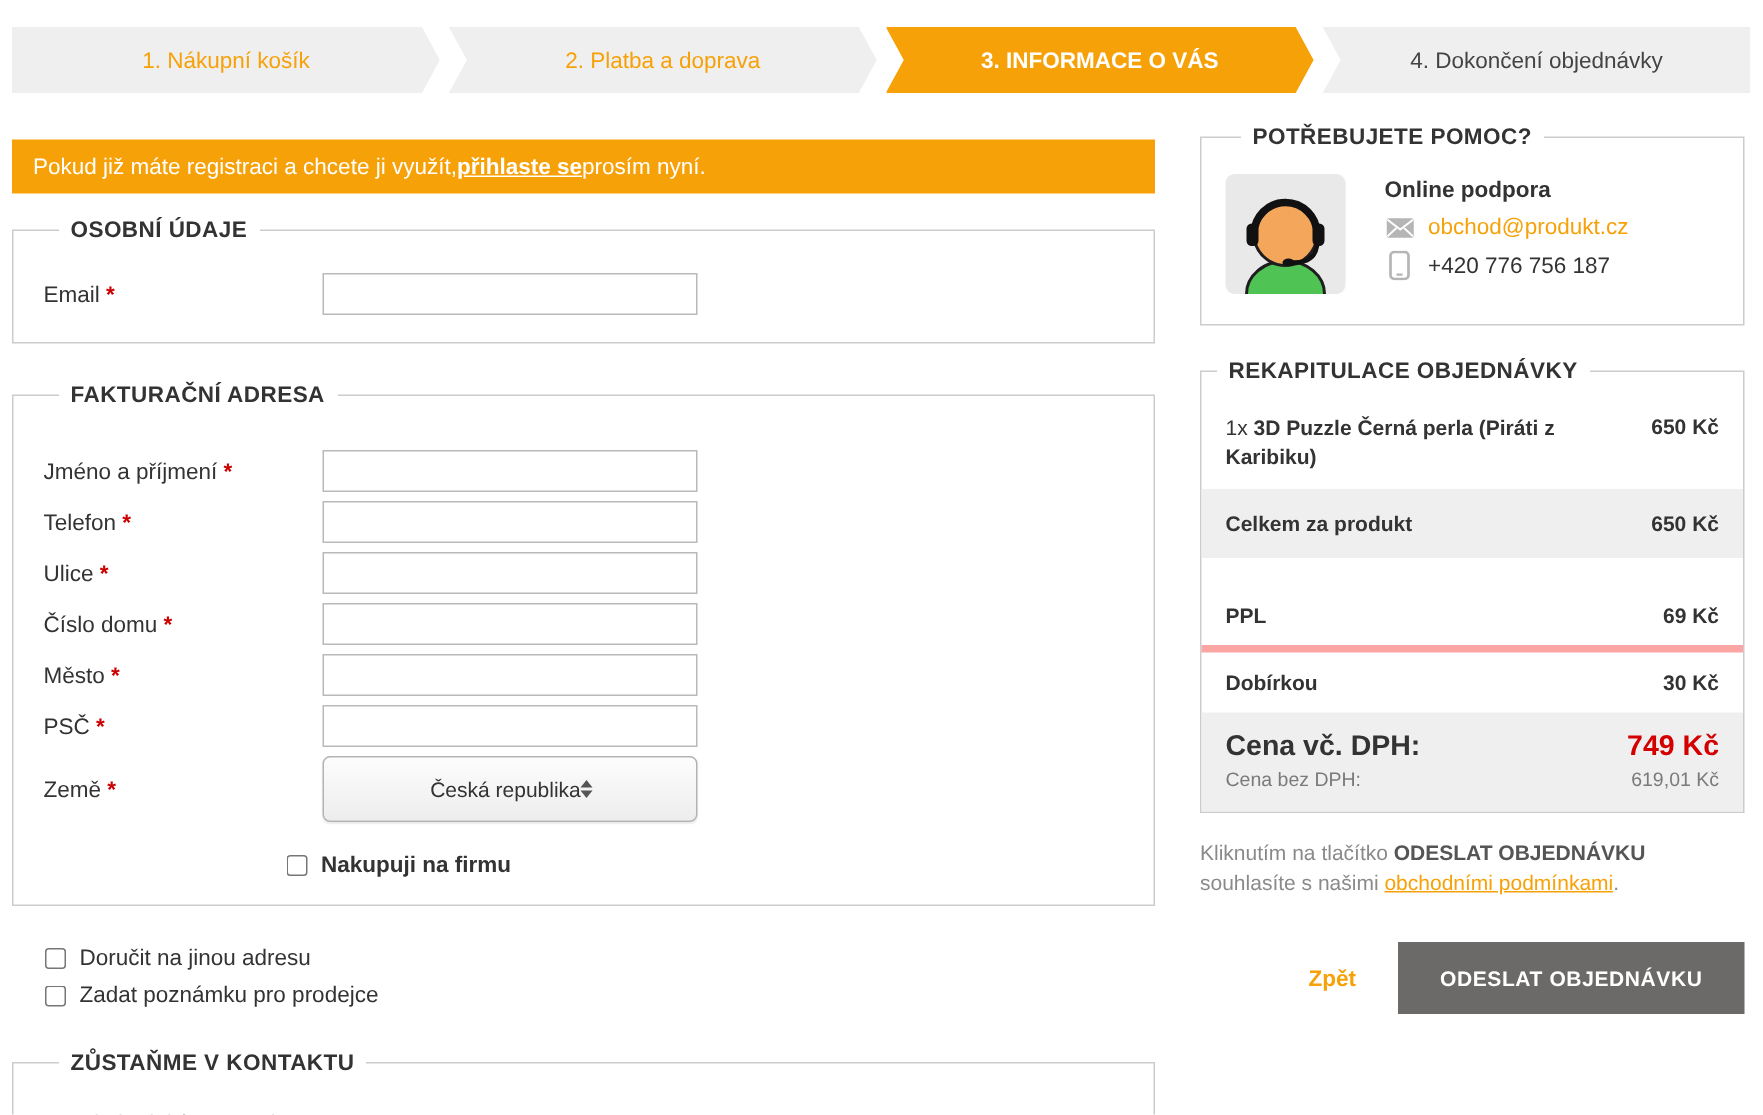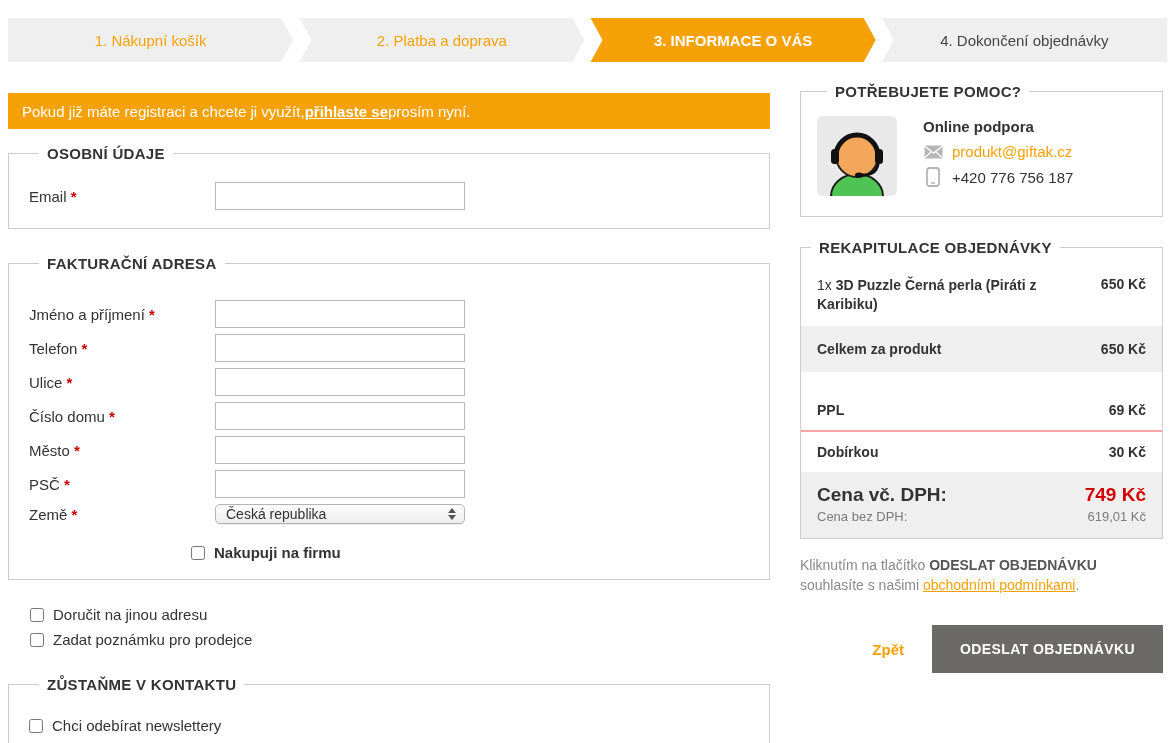--- a/index.html
+++ b/index.html
@@ -50,23 +50,23 @@
     letter-spacing:.3px;
   }
   .form-row { display:flex; align-items:center; margin-top:6px;gap:24px; }
   .form-row label { width:162px; font-size:15px; color:#333; flex-shrink:0; }
   .req { color:#c00; font-weight:bold; }
   .text-input {
     width:250px; height:28px; border:1px solid #b9b9b9; background:#fff;
     font-size:14px; padding:0 6px; font-family:inherit;
   }
   .fake-select {
-    width:250px; height:20px; border:1px solid #b3b3b3; border-radius:5px;
+    width:250px; height:44px; border:1px solid #b3b3b3; border-radius:5px;
     background:linear-gradient(#fdfdfd,#ededed);
-    display:flex; align-items:center; justify-content:space-between;
+    display:flex; align-items:center; justify-content:center;
     padding:0 8px 0 10px; font-size:14px; cursor:pointer;
     box-shadow:0 1px 1px rgba(0,0,0,.08);
   }
   .select-arrows { display:flex; flex-direction:column; gap:2px; }
   .select-arrows i { display:block; width:0; height:0; border-left:4px solid transparent; border-right:4px solid transparent; }
   .arrow-up { border-bottom:5px solid #555; }
   .arrow-down { border-top:5px solid #555; }
 
   .check-row { display:flex; align-items:center; font-size:15px; margin-top:8px; }
   .check-row input { width:14px; height:14px; margin-right:9px; flex-shrink:0; }
@@ -92,21 +92,21 @@
 
   
   .summary-set { padding:6px 0 0 0; margin-top:22px; }
   .srow { display:flex; justify-content:space-between; padding:12px 16px; font-size:14px; }
   .srow .price { font-weight:bold; white-space:nowrap; margin-left:12px; }
   .item-row .item-name { font-weight:bold; }
   .item-row { padding-top:14px; padding-bottom:12px; }
   .item-row .left { width:240px; line-height:1.35; }
   .gray-row { background:#efefef; font-weight:bold; padding-top:15px; padding-bottom:15px;align-items:flex-end; }
   .spacer { height:18px; }
-  .ship-row { border-bottom:2px solid #fca5a5; font-weight:bold;align-items:center; }
+  .ship-row { border-bottom:5px solid #fca5a5; font-weight:bold;align-items:center; }
   .pay-row { font-weight:bold; }
   .total-row { background:#efefef; display:block; padding:12px 16px 14px 16px; }
   .total-main { display:flex; justify-content:space-between; align-items:baseline; }
   .total-main .tl { font-size:19px; font-weight:bold; color:#333; }
   .total-main .tp { font-size:19px; font-weight:bold; color:#d40000; }
   .total-sub { display:flex; justify-content:space-between; margin-top:3px; }
   .total-sub span { font-size:13px; color:#7a7a7a; }
 
   
   .terms { margin-top:16px; font-size:14px; color:#8a8a8a; line-height:1.45; }
@@ -259,21 +259,21 @@
           <div class="help-info">
             <div class="help-title">Online podpora</div>
             <div class="help-line">
               <span class="ic">
                 <svg width="19" height="14" viewBox="0 0 19 14">
                   <rect x="0.5" y="0.5" width="18" height="13" rx="1.5" fill="#b5b5b5"></rect>
                   <path d="M1 1.5 L9.5 8 L18 1.5" fill="none" stroke="#fff" stroke-width="1.4"></path>
                   <path d="M1 12.5 L7 7 M18 12.5 L12 7" fill="none" stroke="#fff" stroke-width="1.2"></path>
                 </svg>
               </span>
-              <a class="email-link">produkt@giftak.cz</a>
+              <a class="email-link">obchod@produkt.cz</a>
             </div>
             <div class="help-line">
               <span class="ic">
                 <svg width="14" height="20" viewBox="0 0 14 20">
                   <rect x="1" y="1" width="12" height="18" rx="2.5" fill="none" stroke="#b5b5b5" stroke-width="1.8"></rect>
                   <line x1="5" y1="16" x2="9" y2="16" stroke="#b5b5b5" stroke-width="1.5"></line>
                 </svg>
               </span>
               <span>+420 776 756 187</span>
             </div>

